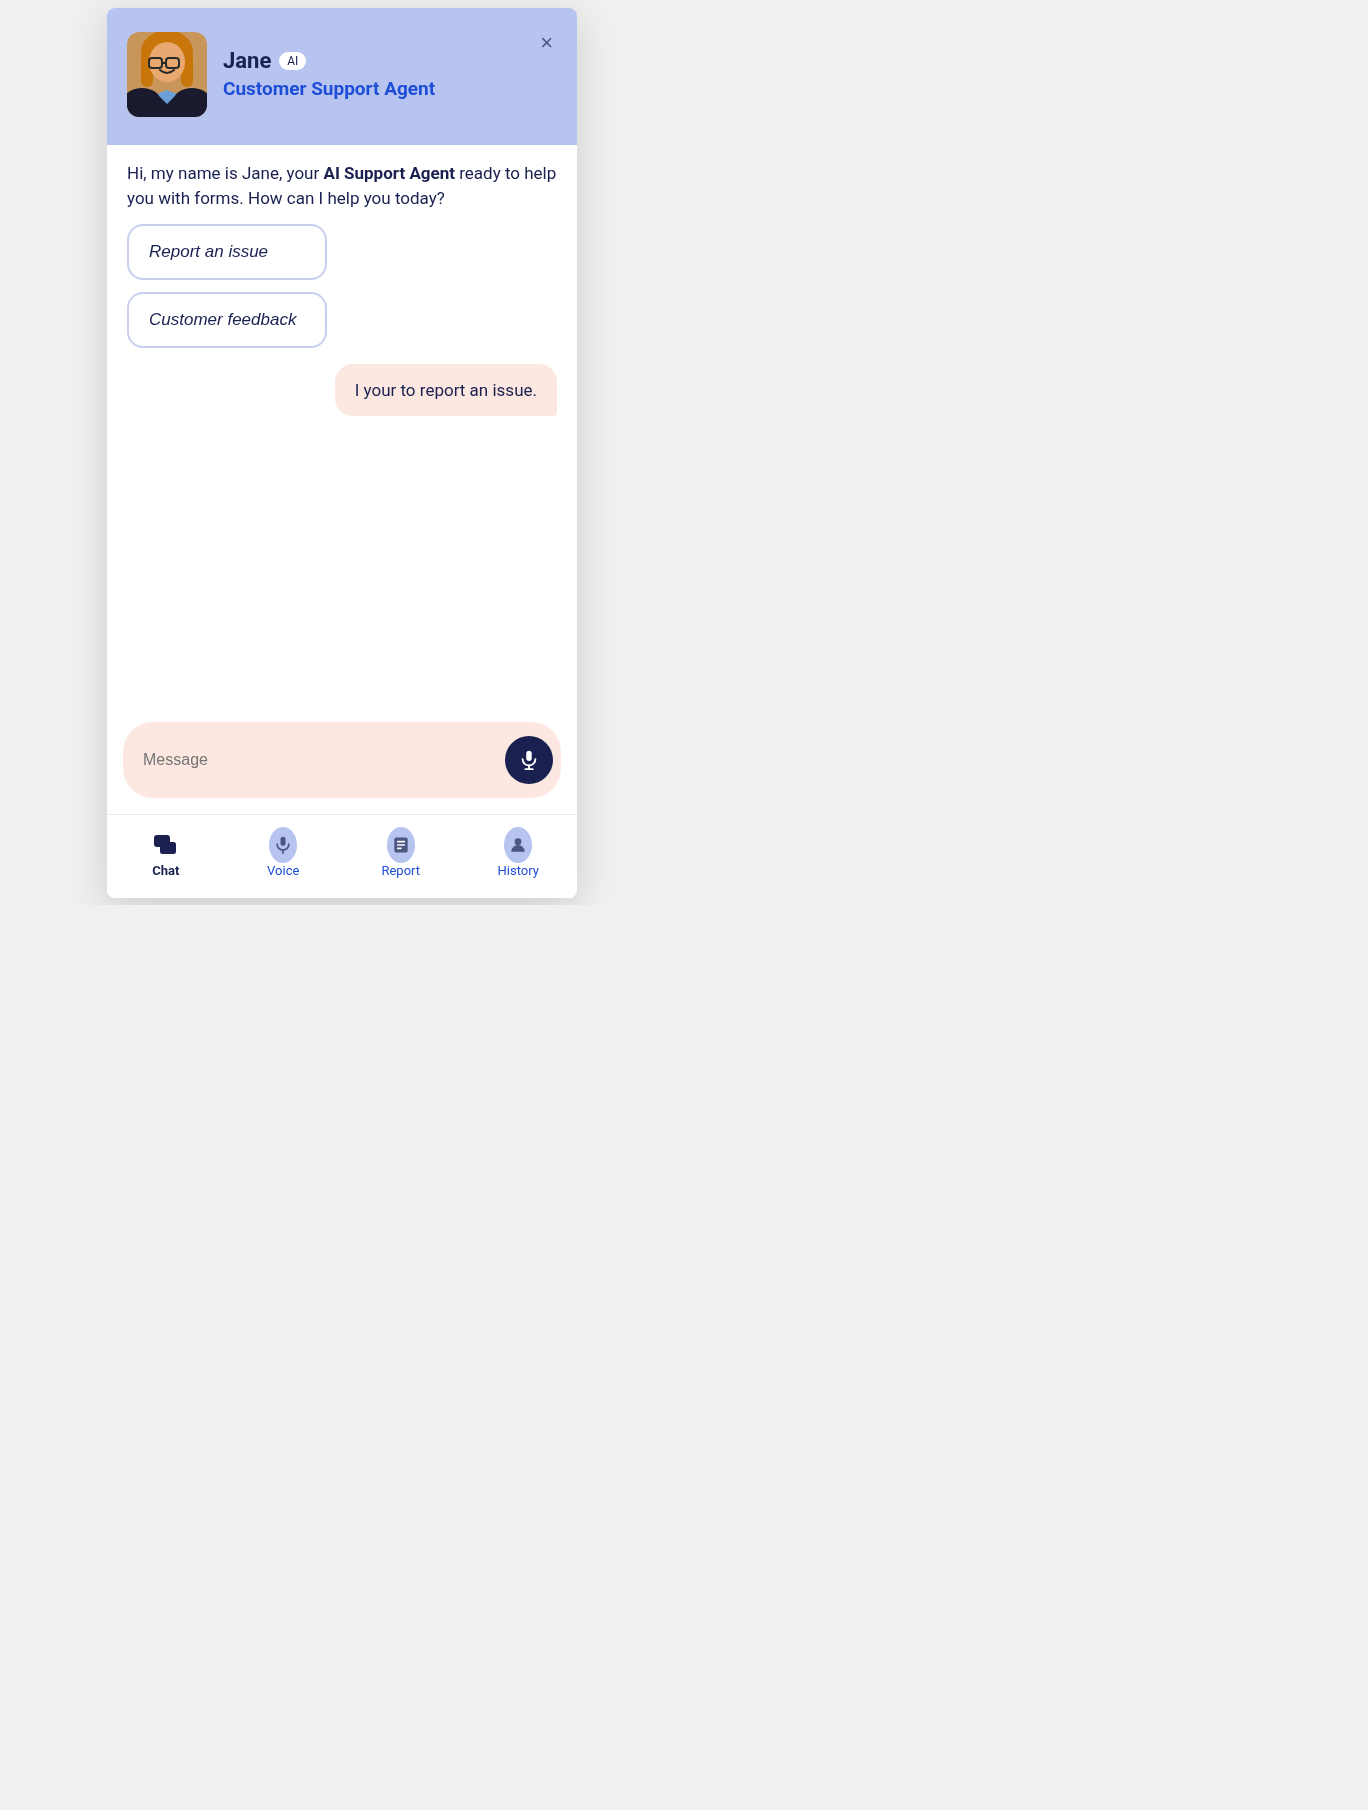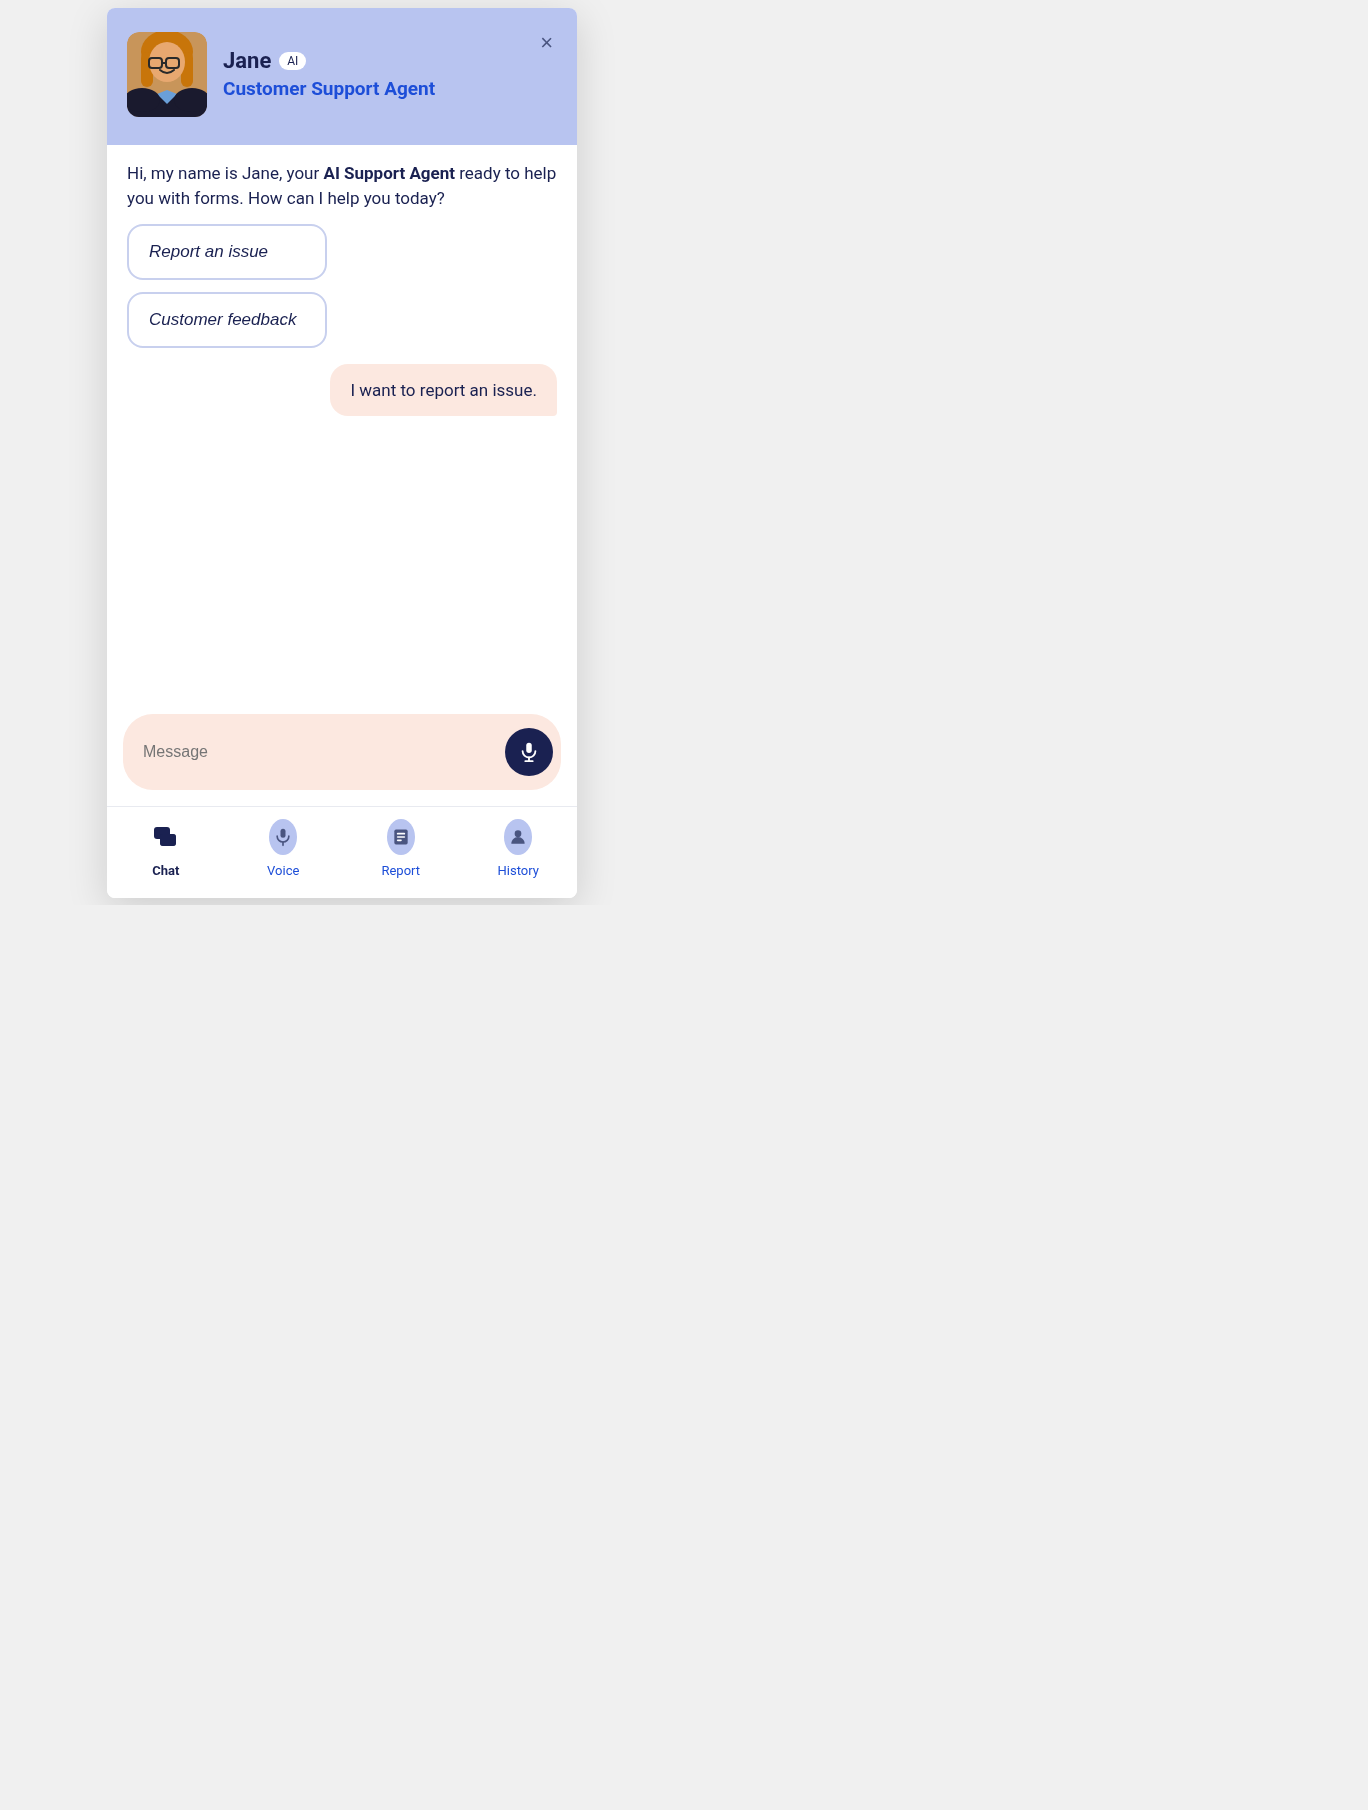--- a/index.html
+++ b/index.html
@@ -212,21 +212,21 @@
       align-items: center;
       padding: 12px 0 16px 0;
       flex-shrink: 0;
     }
 
     .nav-item {
       flex: 1;
       display: flex;
       flex-direction: column;
       align-items: center;
-      gap: 12px;
+      gap: 4px;
       cursor: pointer;
       padding: 4px 0;
     }
 
     .nav-icon {
       width: 28px;
       height: 28px;
       display: flex;
       align-items: center;
       justify-content: center;
@@ -305,21 +305,21 @@
     <div class="welcome-message">
       <span>Hi, my name is Jane, your </span><strong>AI Support Agent</strong><span> ready to help you with forms. How can I help you today?</span>
     </div>
 
     <div class="quick-actions">
       <button class="quick-action-btn">Report an issue</button>
       <button class="quick-action-btn">Customer feedback</button>
     </div>
 
     <div class="user-message-container">
-      <div class="user-message">I want to report an issue.</div>
+      <div class="user-message">I your to report an issue.</div>
     </div>
 
   </div>
 
   <div class="message-input-area">
     <div class="message-input-container">
       <input class="message-input" type="text" placeholder="Message" style="">
       <button class="voice-send-btn">
         <svg viewBox="0 0 24 24" xmlns="http://www.w3.org/2000/svg">
           <rect x="9" y="2" width="6" height="11" rx="3" fill="white"></rect>

